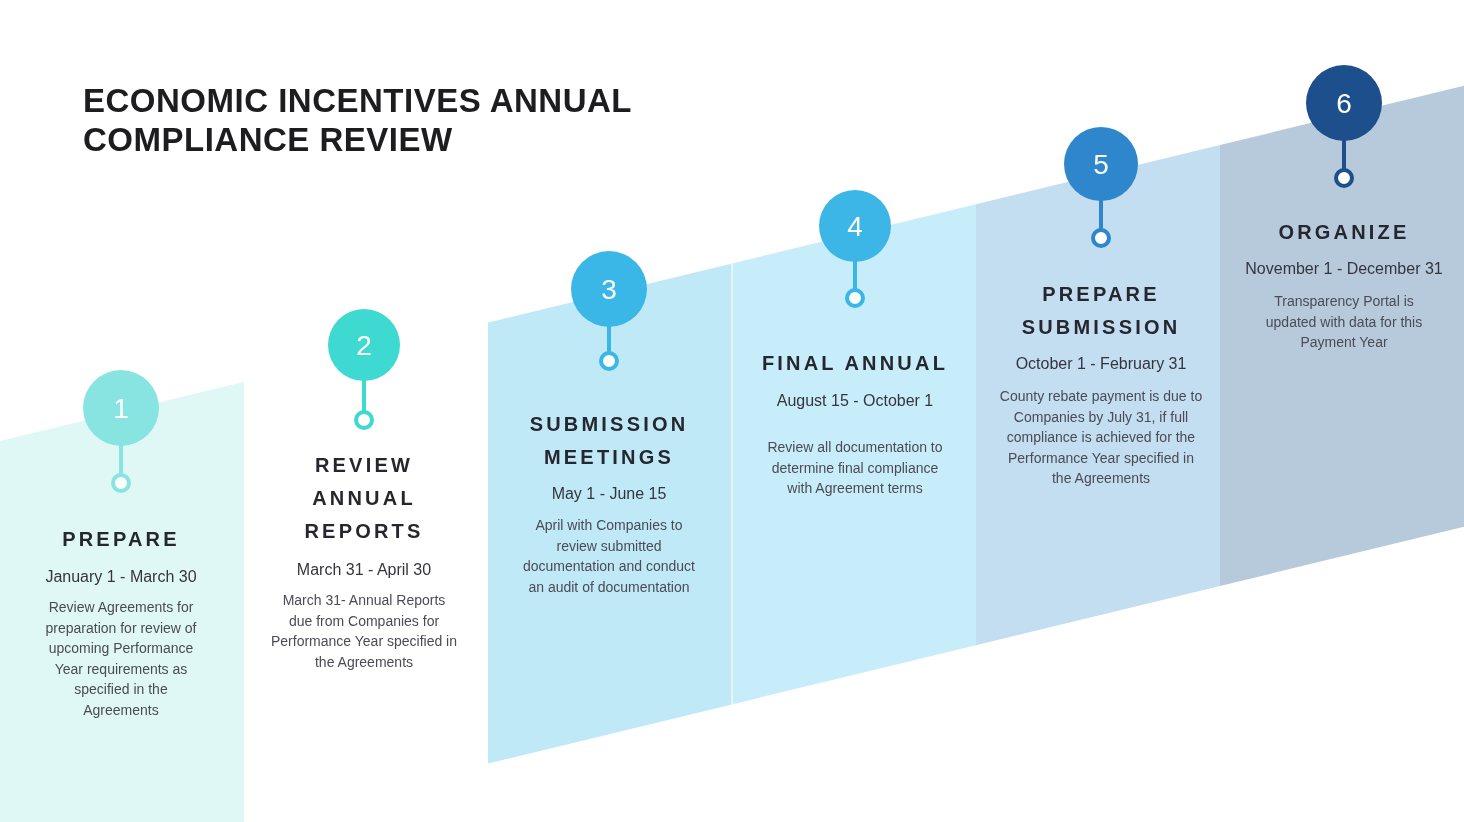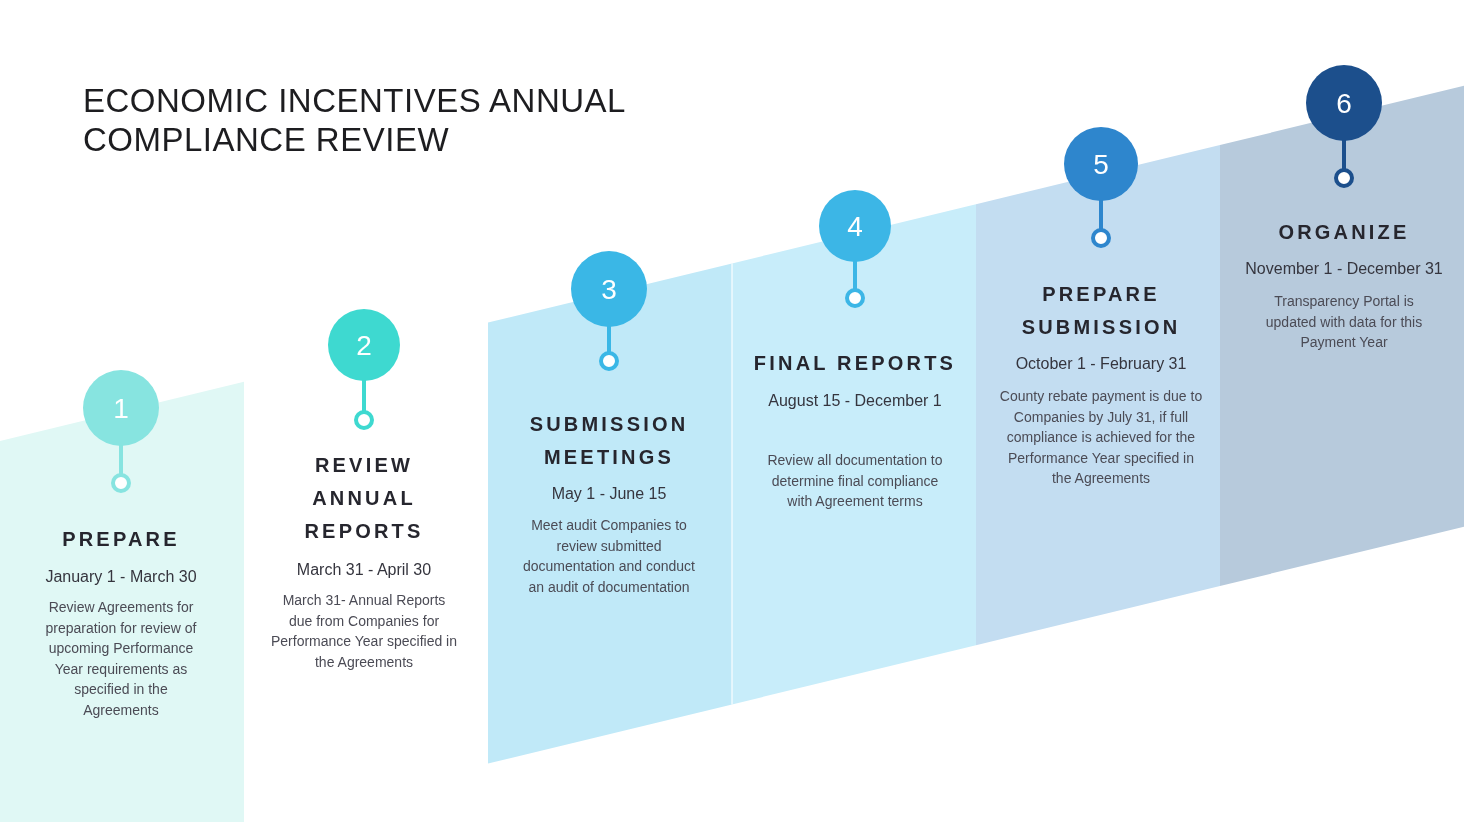--- a/index.html
+++ b/index.html
@@ -3,40 +3,40 @@
 <meta charset="utf-8">
 <style>
   html,body { margin:0; padding:0; background:#ffffff; }
   #canvas {
     position:relative; width:1464px; height:822px; overflow:hidden;
     background:#ffffff; font-family:"Liberation Sans","DejaVu Sans",sans-serif;
   }
   #bg-svg { position:absolute; left:0; top:0; }
   .page-title {
     position:absolute; left:83px; top:59px;
-    font-size:33px; font-weight:normal; line-height:39px; letter-spacing:0.5px;
+    font-size:33px; font-weight:bold; line-height:39px; letter-spacing:0.5px;
     color:#1d1d20; white-space:pre-line;
   }
   .step { position:absolute; top:0; width:250px; height:0; }
   .step > div { position:absolute; left:0; right:0; text-align:center; }
   .step-title {
     font-size:20px; font-weight:bold; letter-spacing:3.2px; line-height:33px;
     color:#26262e; white-space:pre-line;
   }
   .step-date {
     font-size:16px; font-weight:500; line-height:22px; color:#35353e;
   }
   .step-desc {
     font-size:14px; font-weight:400; line-height:20.5px; color:#4b4b55;
     white-space:pre-line;
   }
   .s1 { left:-4px; }   .s1 .step-title{top:523px} .s1 .step-date{top:566px} .s1 .step-desc{top:597px}
   .s2 { left:239px; }  .s2 .step-title{top:449px} .s2 .step-date{top:559px} .s2 .step-desc{top:590px}
   .s3 { left:484px; }  .s3 .step-title{top:408px} .s3 .step-date{top:483px} .s3 .step-desc{top:515px}
-  .s4 { left:730px; }  .s4 .step-title{top:347px} .s4 .step-date{top:390px} .s4 .step-desc{top:450px}
+  .s4 { left:730px; }  .s4 .step-title{top:347px} .s4 .step-date{top:390px} .s4 .step-desc{top:437px}
   .s5 { left:976px; }  .s5 .step-title{top:278px} .s5 .step-date{top:353px} .s5 .step-desc{top:386px}
   .s6 { left:1219px; } .s6 .step-title{top:216px} .s6 .step-date{top:258px} .s6 .step-desc{top:291px}
   .num {
     font-family:"Liberation Sans","DejaVu Sans",sans-serif;
     font-size:28px; fill:#ffffff; text-anchor:middle;
   }
 </style>
 </head>
 <body>
 
@@ -104,29 +104,29 @@
     <div class="step-desc">March 31- Annual Reports
 due from Companies for
 Performance Year specified in
 the Agreements</div>
   </div>
 
   <div class="step s3">
     <div class="step-title">SUBMISSION
 MEETINGS</div>
     <div class="step-date">May 1 - June 15</div>
-    <div class="step-desc">Meet audit Companies to
+    <div class="step-desc">April with Companies to
 review submitted
 documentation and conduct
 an audit of documentation</div>
   </div>
 
   <div class="step s4">
-    <div class="step-title">FINAL REPORTS</div>
-    <div class="step-date">August 15 - December 1</div>
+    <div class="step-title">FINAL ANNUAL</div>
+    <div class="step-date">August 15 - October 1</div>
     <div class="step-desc">Review all documentation to
 determine final compliance
 with Agreement terms</div>
   </div>
 
   <div class="step s5">
     <div class="step-title">PREPARE
 SUBMISSION</div>
     <div class="step-date">October 1 - February 31</div>
     <div class="step-desc">County rebate payment is due to

